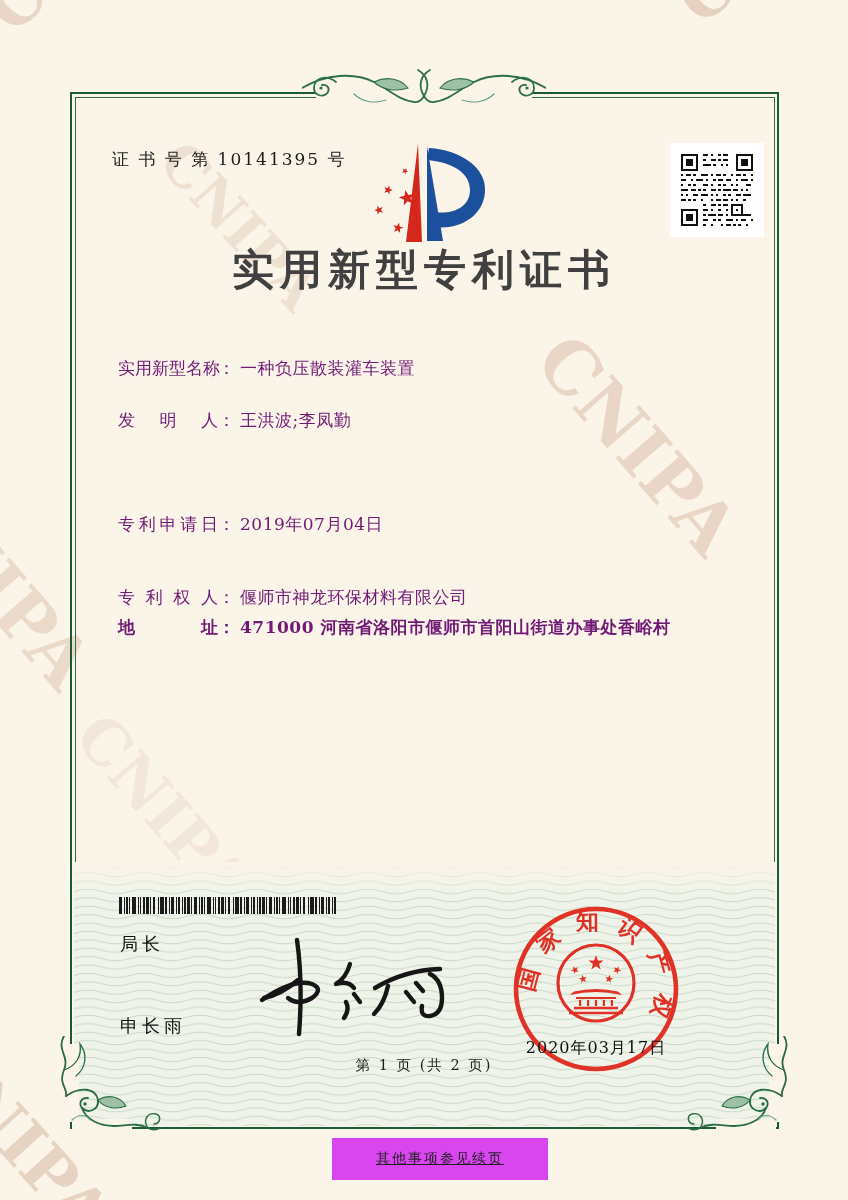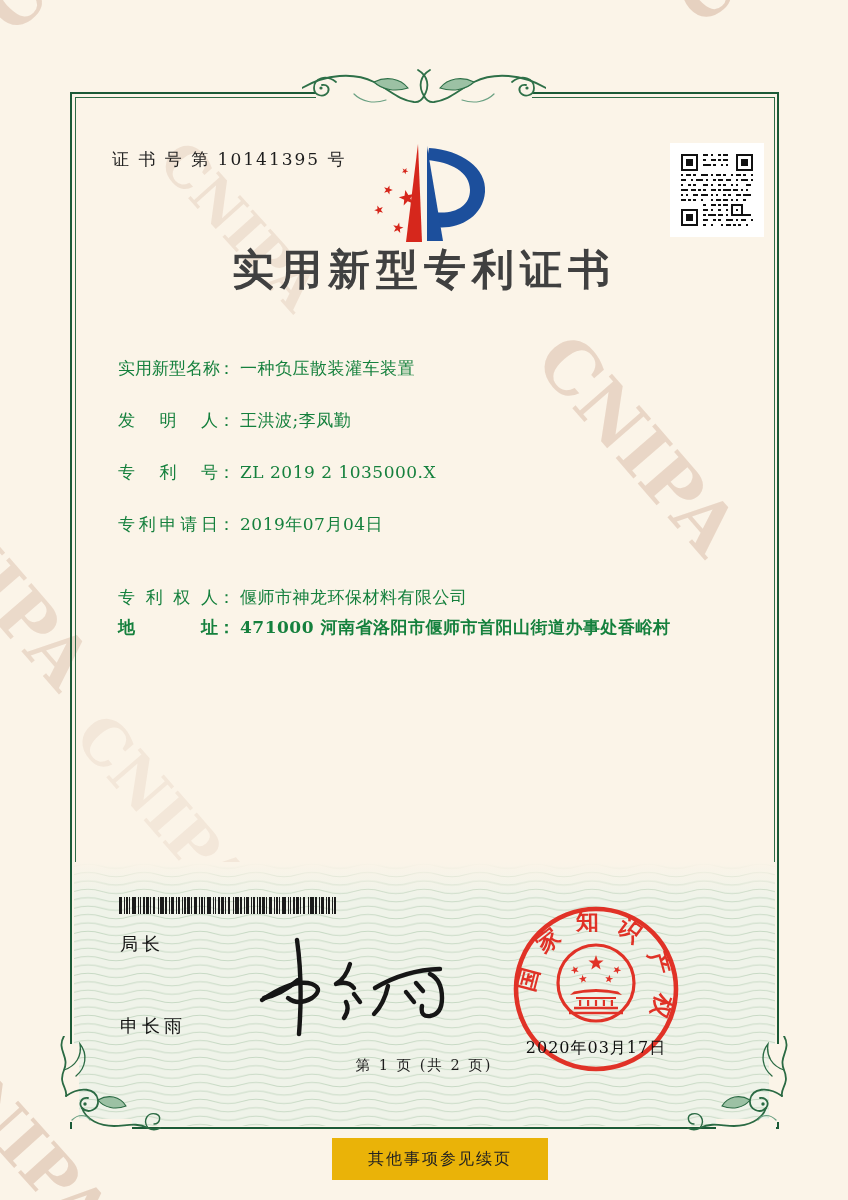--- a/index.html
+++ b/index.html
@@ -17,38 +17,38 @@
   .guilloche{position:absolute;left:74px;top:862px;z-index:2;}
   .gfade{position:absolute;left:74px;top:862px;width:701px;height:34px;z-index:2;
          background:linear-gradient(#fbf4e8,rgba(251,244,232,0));}
   .content{position:absolute;inset:0;z-index:5;padding-left:28px;}
   .certno{position:absolute;left:112px;top:148px;font-size:17px;letter-spacing:2px;color:#1d1d1d;}
   .logo{position:absolute;left:355px;top:140px;}
   .qrbox{position:absolute;left:670px;top:143px;width:94px;height:94px;background:#fff;}
   .qr{position:absolute;left:11px;top:11px;}
   .title{position:absolute;left:0;top:242px;width:100%;text-align:center;font-size:42px;
          font-weight:700;letter-spacing:6px;color:#404040;}
-  .field-row{position:absolute;left:118px;font-size:17px;white-space:nowrap;color:#15803d;}
+  .field-row{position:absolute;left:118px;font-size:17px;white-space:nowrap;color:#701a75;}
   .flabel{display:inline-block;width:100px;text-align:justify;text-align-last:justify;vertical-align:bottom;}
   .fcolon{display:inline-block;}
   .fvalue{margin-left:5px;letter-spacing:.5px;}
   .gazette{position:absolute;left:450px;top:0;}
   .paras{position:absolute;left:118px;top:697px;width:614px;font-size:16.5px;line-height:26.3px;
          text-align:justify;color:#1f1f1f;}
   .paras p{margin:0;text-indent:2em;}
   .barcode{position:absolute;left:119px;top:897px;}
   .official{position:absolute;left:120px;font-size:18px;letter-spacing:4px;color:#111;}
   .sig{position:absolute;left:250px;top:922px;}
   .seal{position:absolute;left:512px;top:905px;z-index:6;}
   .sealdate{position:absolute;left:506px;top:1038px;width:180px;text-align:center;font-size:16px;
             letter-spacing:1px;color:#101010;z-index:7;}
   .pageno{position:absolute;left:0;top:1056px;width:100%;text-align:center;font-size:14.5px;
           letter-spacing:2px;color:#1c1c1c;}
-  .note{position:absolute;left:332px;top:1138px;width:216px;height:42px;background:#eab308;
-        display:flex;align-items:center;justify-content:center;font-size:16px;letter-spacing:2px;color:#222;}
+  .note{position:absolute;left:332px;top:1138px;width:216px;height:42px;background:#d946ef;
+        display:flex;align-items:center;justify-content:center;font-size:14px;letter-spacing:2px;color:#222;text-decoration:underline;}
 </style>
 </head>
 <body>
 
 <div class="page">
 
   <span class="wm" style="left:-28px;top:-6px;font-size:64px;opacity:.34;transform:rotate(-46deg);">CNIPA</span>
   <span class="wm" style="left:196px;top:128px;font-size:56px;opacity:.22;transform:rotate(48deg);">CNIPA</span>
   <span class="wm" style="left:664px;top:-16px;font-size:62px;opacity:.4;transform:rotate(-42deg);">CNIPA</span>
   <span class="wm" style="left:584px;top:318px;font-size:72px;opacity:.34;transform:rotate(49deg);">CNIPA</span>
@@ -161,23 +161,20 @@
     </div>
 
     <div class="title">实用新型专利证书</div>
 
     <div class="field-row" style="top:357px;">
       <span class="flabel">实用新型名称</span><span class="fcolon">：</span><span class="fvalue">一种负压散装灌车装置</span>
     </div>
     <div class="field-row" style="top:409px;">
       <span class="flabel">发明人</span><span class="fcolon">：</span><span class="fvalue">王洪波;李凤勤</span>
     </div>
-    <div class="field-row" style="top:461px;">
-      <span class="flabel">专利号</span><span class="fcolon">：</span><span class="fvalue">ZL 2019 2 1035000.X</span>
-    </div>
     <div class="field-row" style="top:513px;">
       <span class="flabel">专利申请日</span><span class="fcolon">：</span><span class="fvalue">2019年07月04日</span>
     </div>
     <div class="field-row" style="top:586px;">
       <span class="flabel">专利权人</span><span class="fcolon">：</span><span class="fvalue">偃师市神龙环保材料有限公司</span>
     </div>
     <div class="field-row" style="top:616px;font-weight:bold;">
       <span class="flabel">地址</span><span class="fcolon">：</span><span class="fvalue">471000 河南省洛阳市偃师市首阳山街道办事处香峪村</span>
     </div>
 

